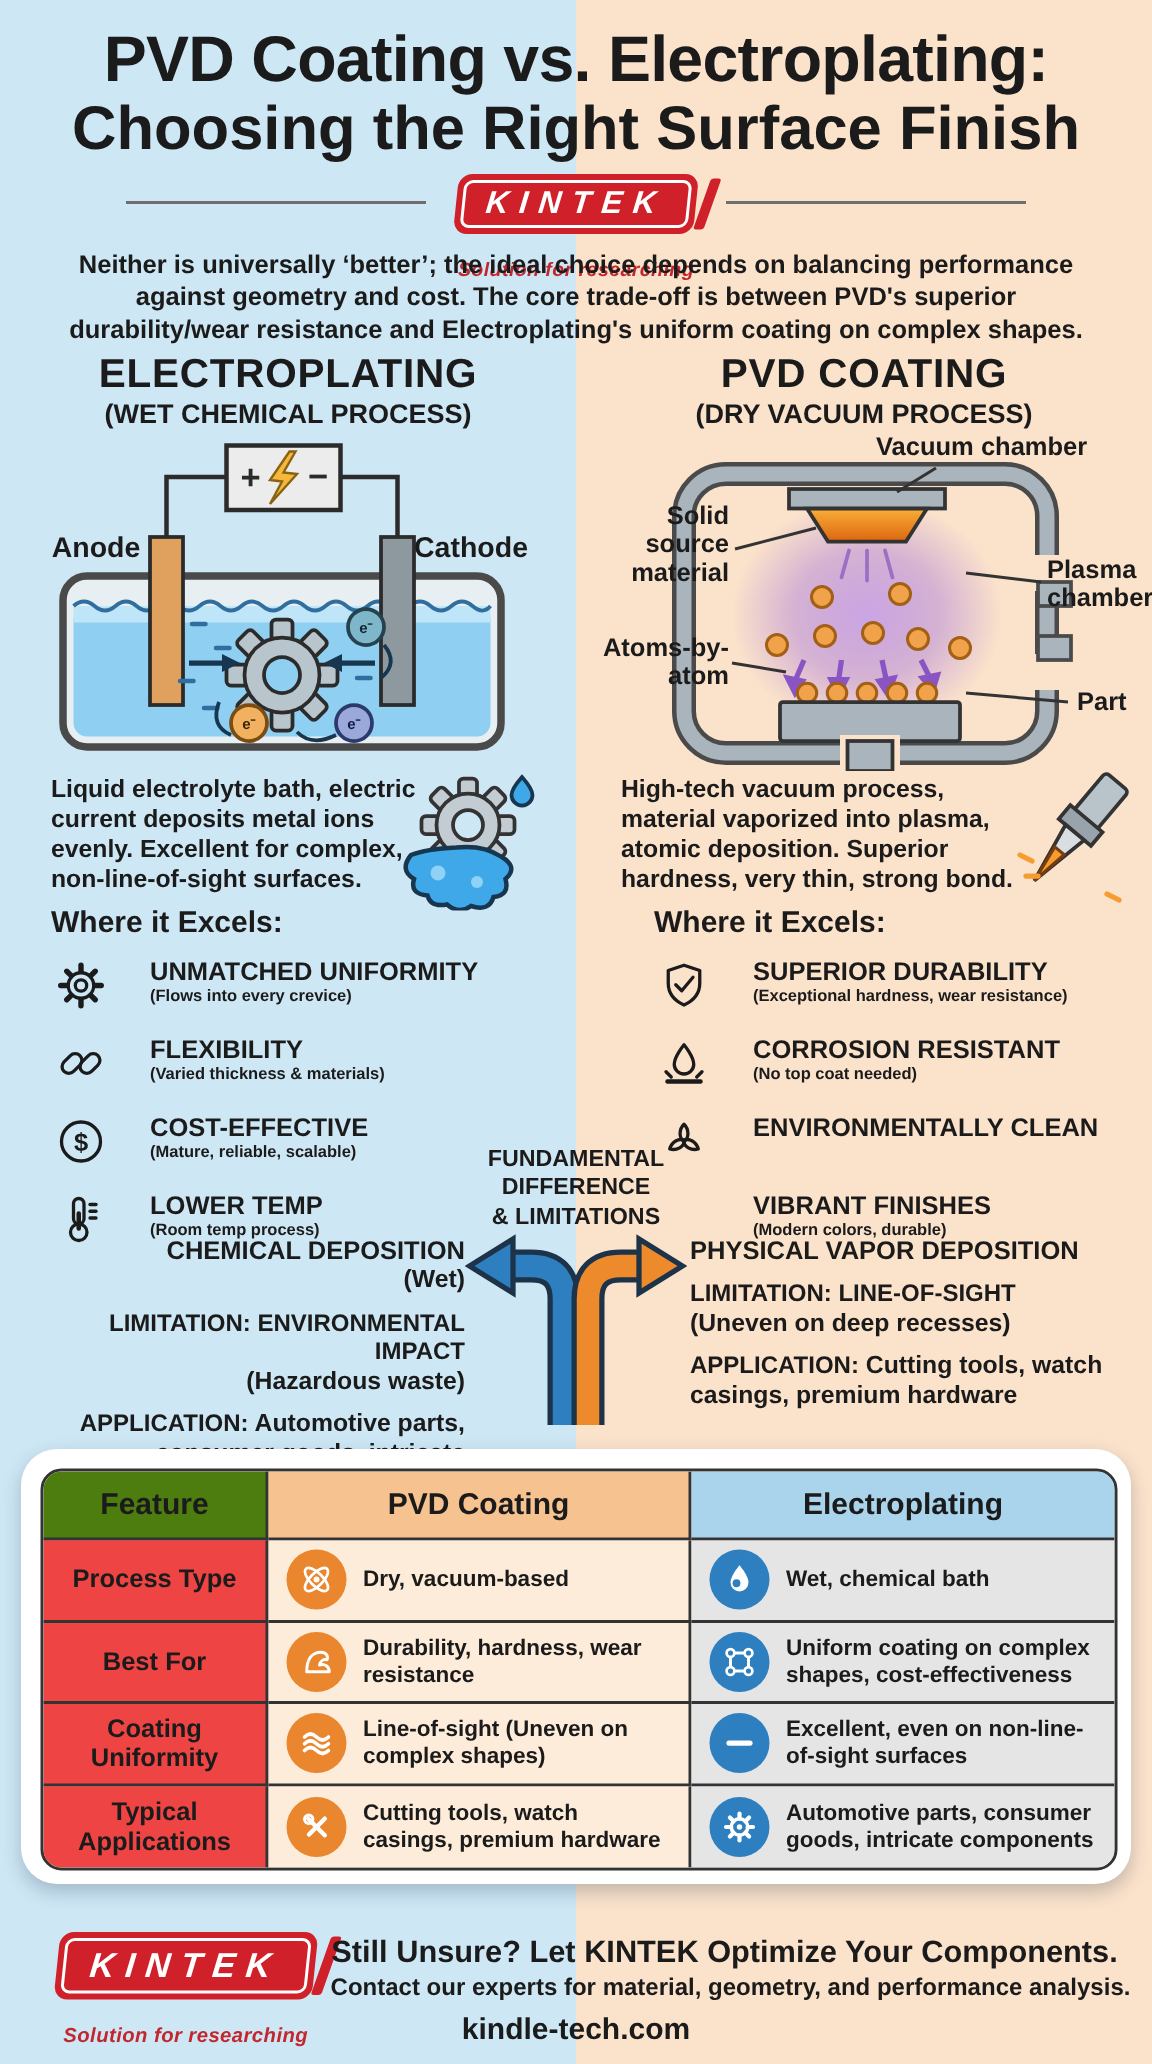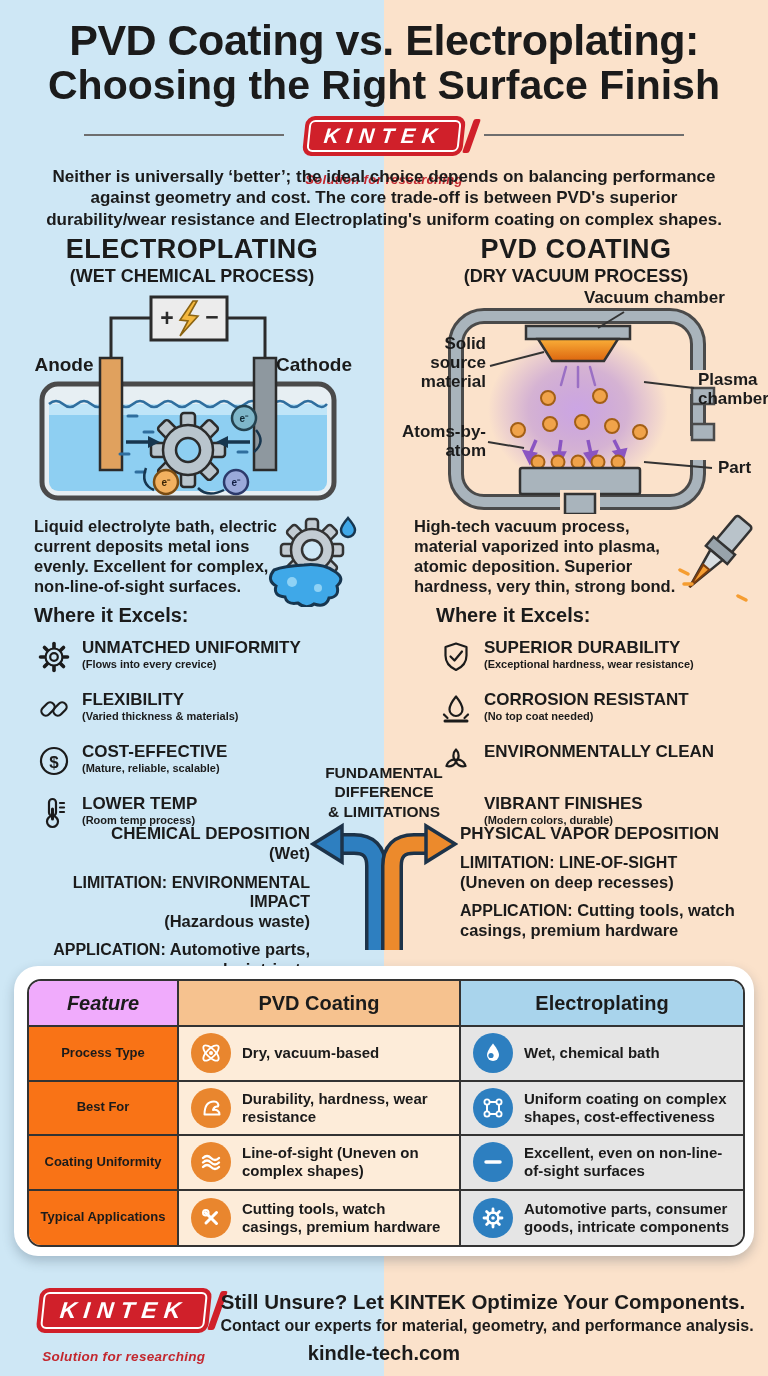--- a/index.html
+++ b/index.html
@@ -31,21 +31,21 @@
   
   .diag{position:absolute;}
   .diag svg{display:block;}
   .dlabel{position:absolute;font-size:17px;font-weight:600;line-height:1.12;color:#1b1b1b;}
 
   
   .desc{font-size:16.5px;line-height:1.22;font-weight:700;}
 
   .excels-h{font-size:20px;font-weight:800;}
   .xlist{display:flex;flex-direction:column;gap:9px;}
-  .xitem{display:flex;gap:8px;align-items:flex-start;min-height:43px;}
+  .xitem{display:flex;gap:26px;align-items:flex-start;min-height:43px;}
   .xicon{flex:0 0 38px;width:38px;padding-top:1px;}
   .xtitle{font-size:17px;font-weight:800;line-height:1.18;}
   .xdetail{font-size:11px;font-weight:700;line-height:1.15;}
 
   .fund{top:763px;left:300px;width:168px;font-size:15.5px;font-weight:800;line-height:1.25;text-align:center;}
 
   .dep{line-height:1.2;}
   .dep .big{font-size:17px;font-weight:800;}
   .dep .mid{font-size:16px;font-weight:800;}
   .dep .reg{font-size:16.5px;font-weight:600;}
@@ -53,24 +53,24 @@
 
   
   .twrap{top:966px;left:14px;width:740px;height:290px;background:#fff;border-radius:24px;
     box-shadow:0 5px 12px rgba(30,50,70,.25);padding:13px;box-sizing:border-box;}
   .tgrid{display:grid;width:100%;height:100%;grid-template-columns:150px 1fr 1fr;
     grid-template-rows:46px 1fr 1fr 1fr 1fr;border:2.5px solid #333;border-radius:14px;overflow:hidden;}
   .cell{border-right:2px solid #333;border-bottom:2px solid #333;display:flex;align-items:center;box-sizing:border-box;}
   .cell.last-c{border-right:none;}
   .cell.last-r{border-bottom:none;}
   .hcell{justify-content:center;font-size:20px;font-weight:800;}
-  .h-f{background:#f0abfc;font-style:italic;}
+  .h-f{background:#4d7c0f;}
   .h-p{background:#f6c28f;}
   .h-e{background:#a9d4ec;}
-  .fcell{background:#f97316;justify-content:center;text-align:center;font-size:13px;font-weight:800;line-height:1.15;padding:4px;}
+  .fcell{background:#ef4444;justify-content:center;text-align:center;font-size:17px;font-weight:800;line-height:1.15;padding:4px;}
   .pcell{background:#fdecd9;}
   .ecell{background:#e5e5e5;}
   .dcell{gap:11px;padding:6px 12px;font-size:15px;font-weight:600;line-height:1.2;}
   .ticon{width:40px;height:40px;border-radius:50%;flex:0 0 40px;display:flex;align-items:center;justify-content:center;}
   .ticon.or{background:#e9862e;}
   .ticon.bl{background:#2d7fc0;}
 
   
   .f-logo{top:1288px;left:38px;}
   .f-logo .klogo-inner{font-size:23px;padding:3px 16px;}

